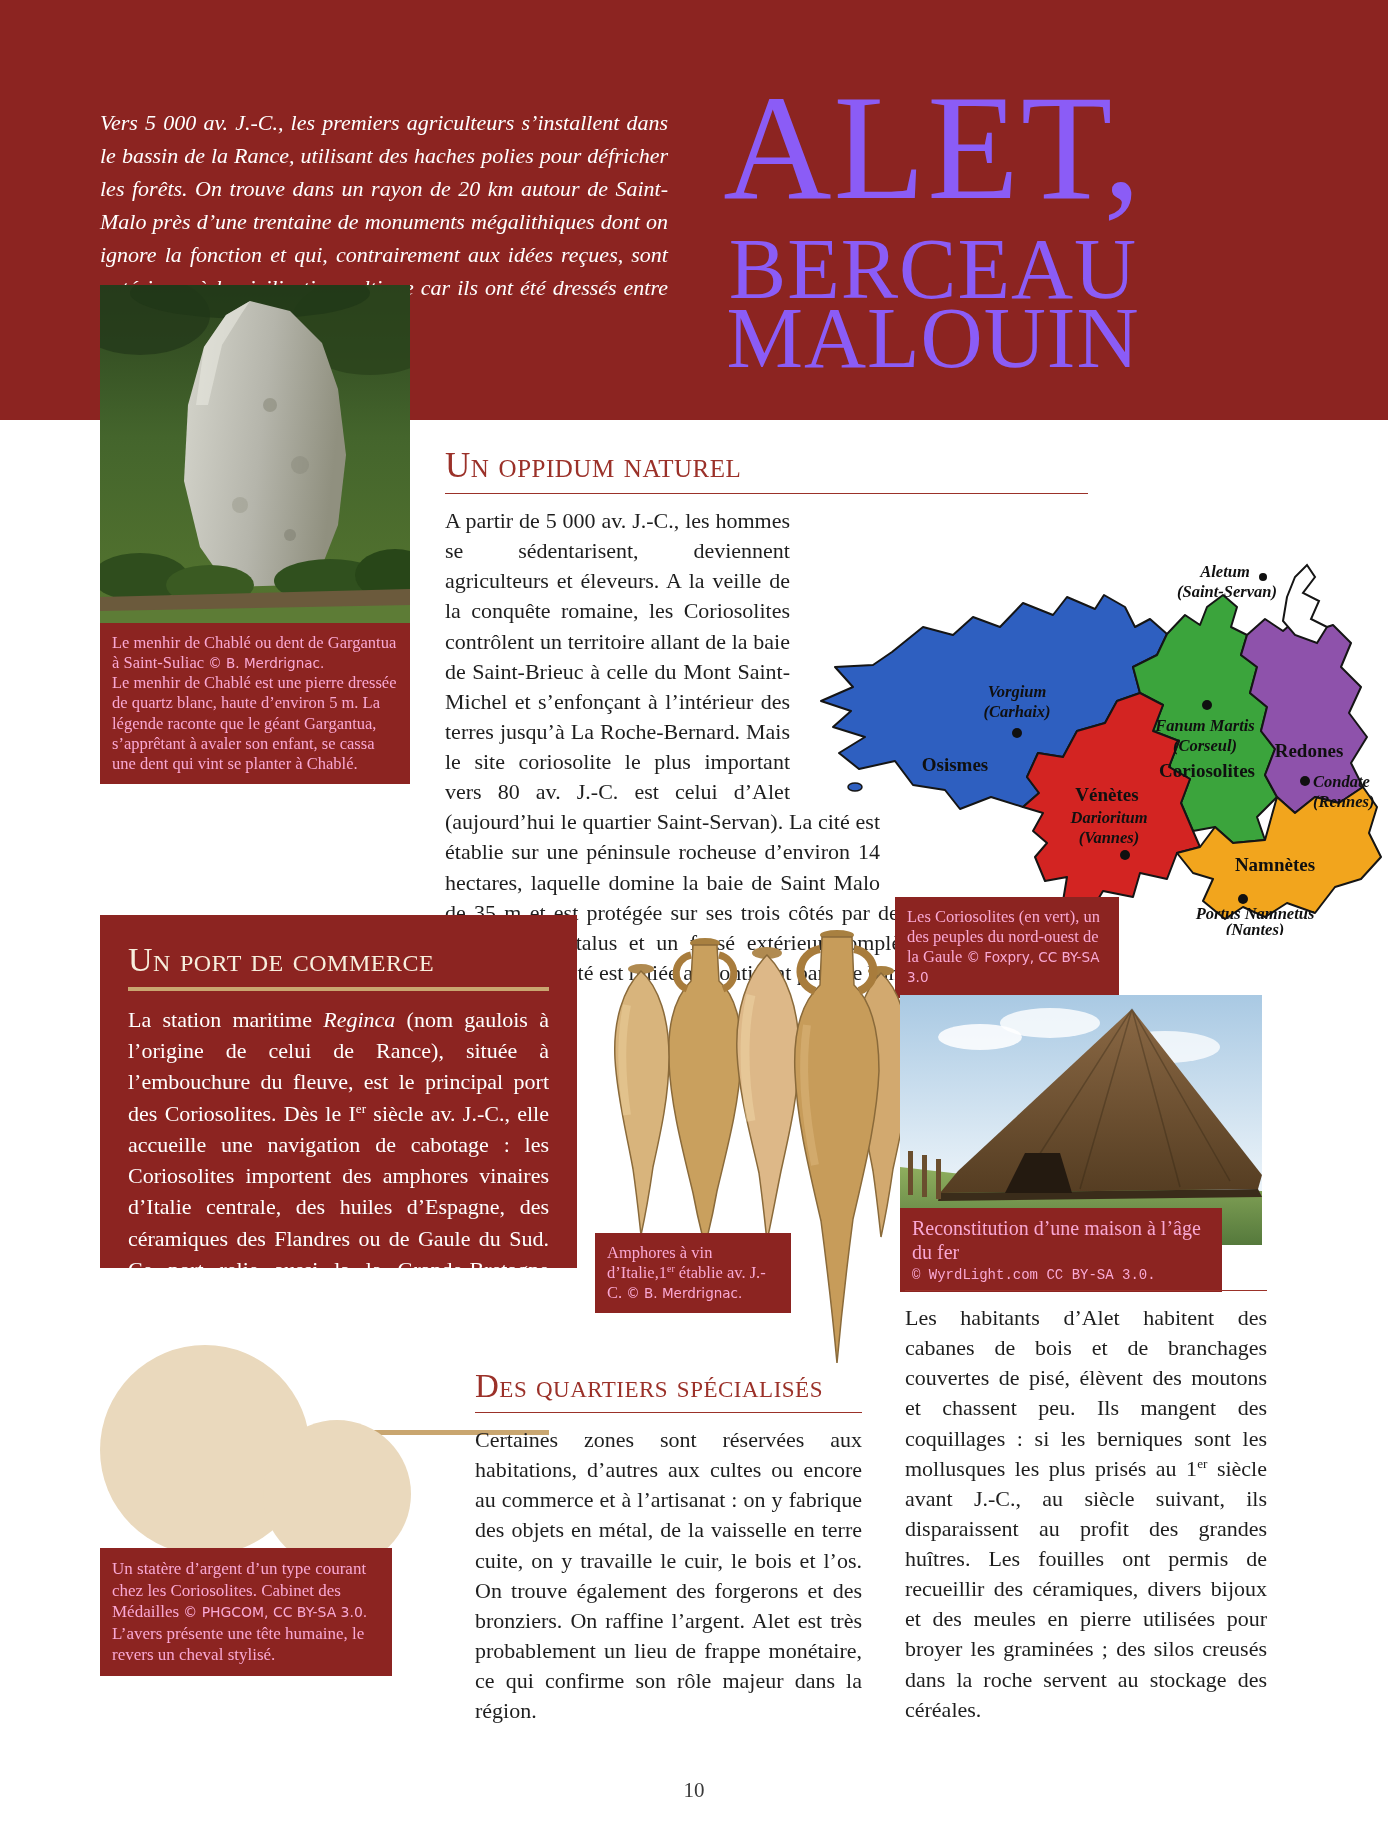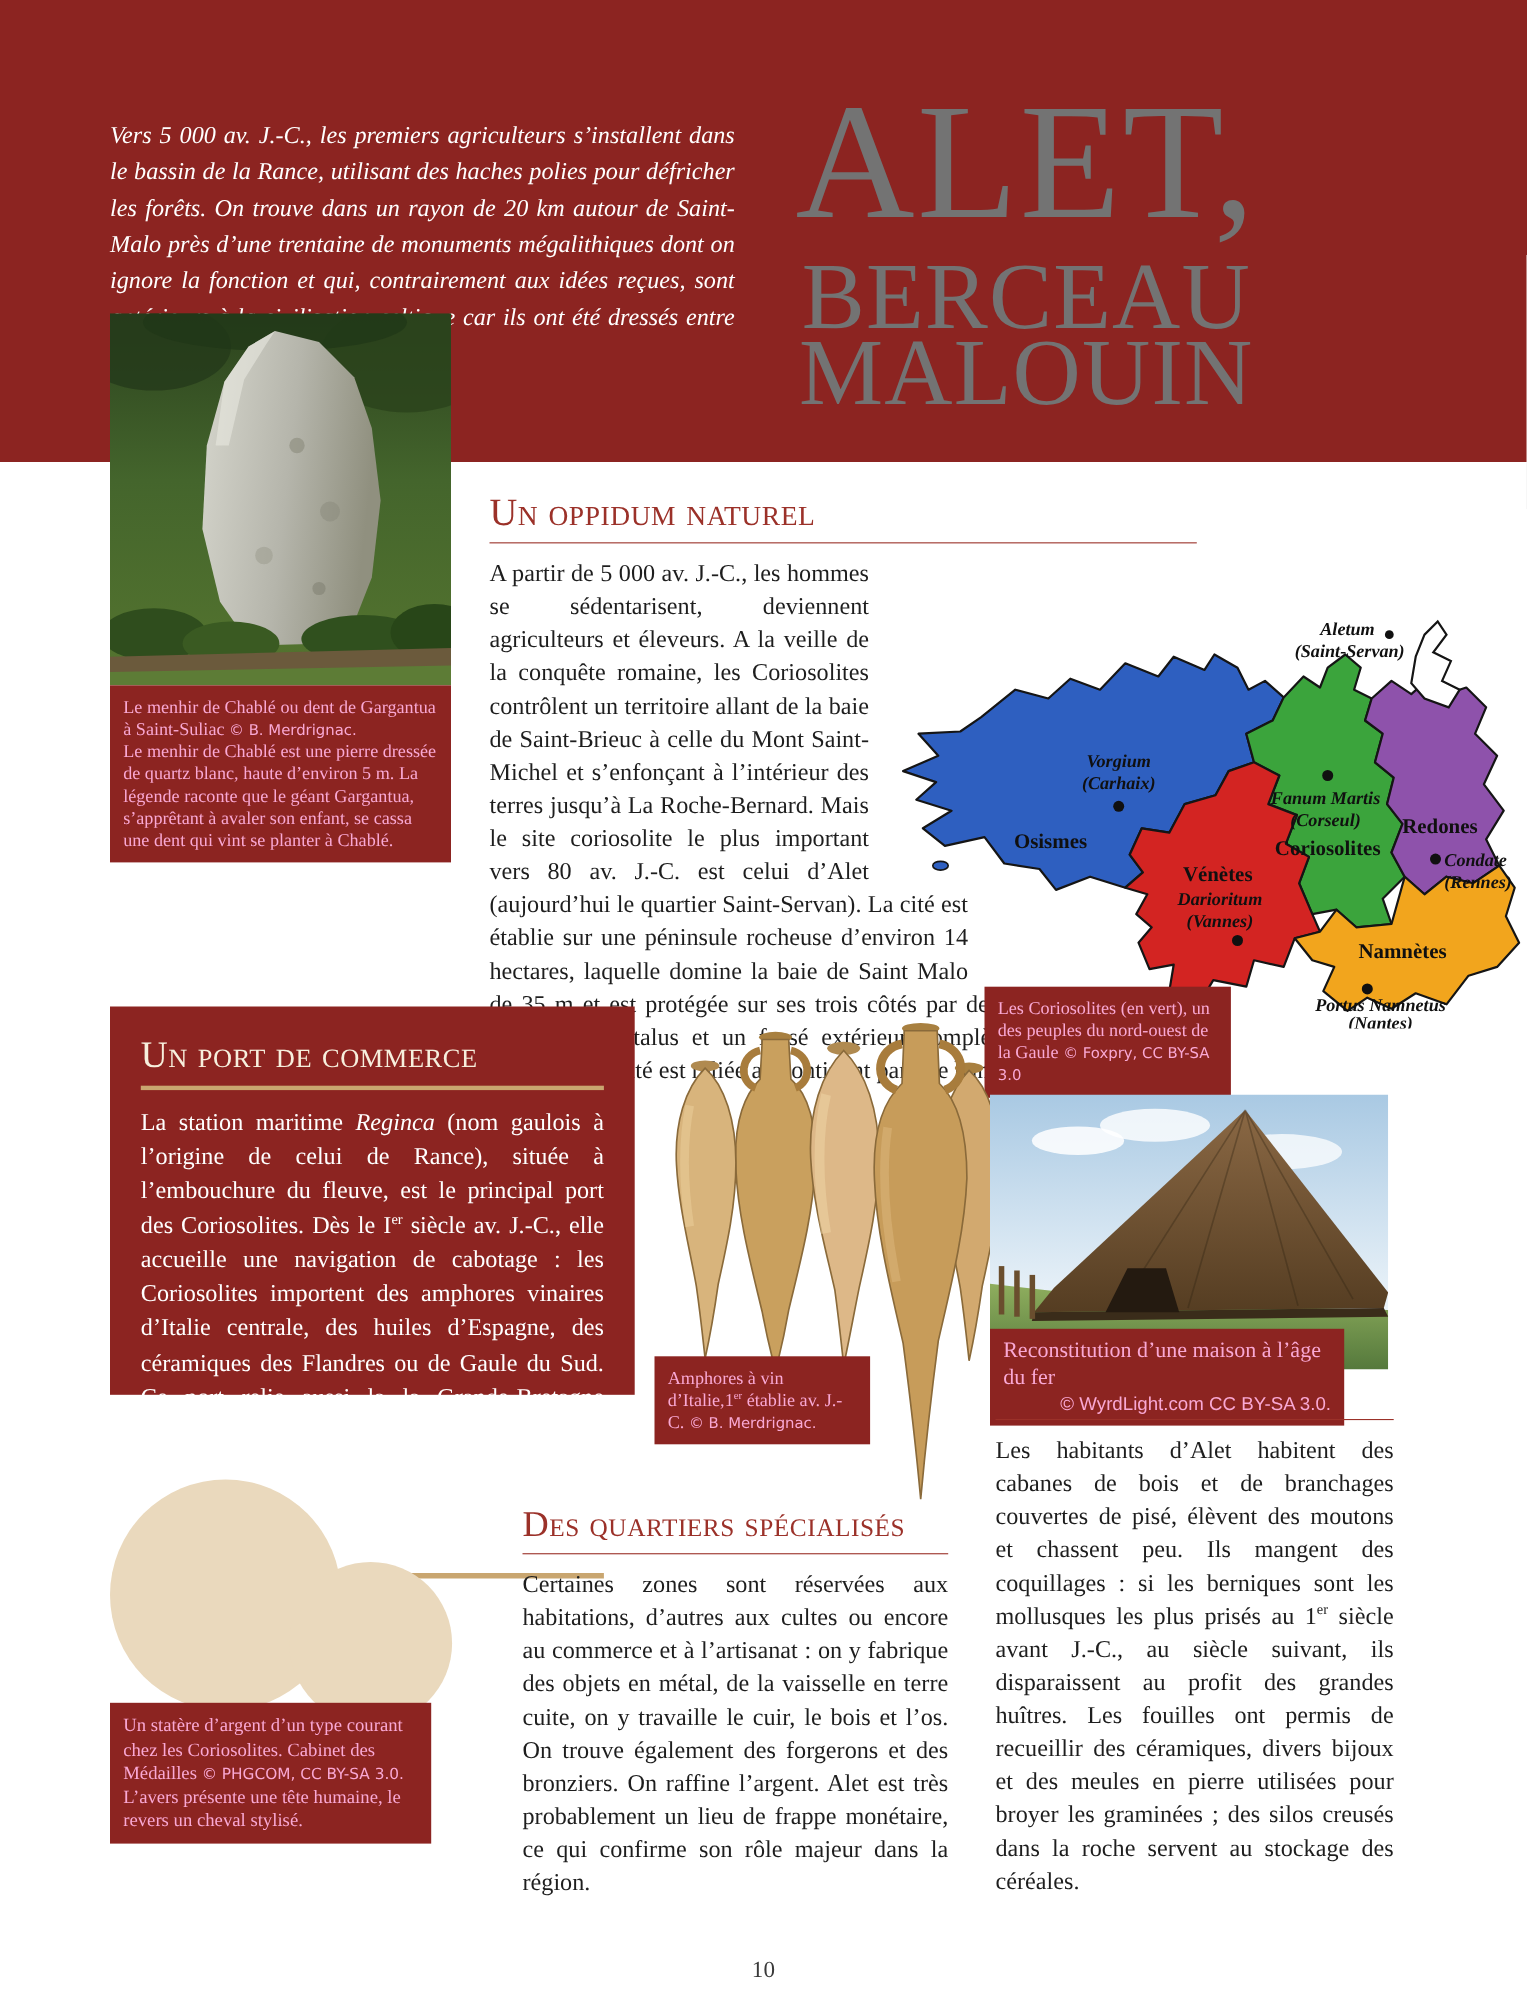--- a/index.html
+++ b/index.html
@@ -9,21 +9,21 @@
     font-family:"Liberation Serif","DejaVu Serif",serif;
     color:#1e1e1e;
   }
   
   .band { position:absolute; left:0; top:0; width:1388px; height:420px; background:#8c2421; }
   .intro {
     position:absolute; left:100px; top:84px; width:568px;
     color:#ffffff; font-style:italic; font-size:22px; line-height:1.5;
     text-align:justify;
   }
-  .title-block { position:absolute; left:688px; top:58px; width:490px; text-align:center; color:#737373; }
+  .title-block { position:absolute; left:688px; top:58px; width:490px; text-align:center; color:#8b5cf6; }
   .title-l1 { font-size:150px; line-height:178px; letter-spacing:2px; }
   .title-l2 { font-size:86px;  line-height:66px; letter-spacing:1px; }
   .title-l3 { font-size:86px;  line-height:72px; letter-spacing:1px; }
 
   
   .photo { position:absolute; display:block; }
   .capbox {
     position:absolute; background:#8c2421; color:#f9a8d4; box-sizing:border-box;
     padding:10px 12px; font-size:16.5px; line-height:1.22;
   }
@@ -36,21 +36,21 @@
 
   .map-figure  { left:795px; top:535px; width:595px; height:400px; }
   .map-caption { left:895px; top:897px; width:224px; }
 
   .amphora-figure  { left:575px; top:925px; width:330px; height:445px; }
   .amphora-caption { left:595px; top:1233px; width:196px; }
 
   .roundhouse-photo   { left:900px; top:995px; width:362px; height:250px; }
   .roundhouse-caption { left:900px; top:1208px; width:322px; padding:8px 12px; }
   .roundhouse-caption .line1 { font-size:20px; }
-  .roundhouse-caption .line2 { font-family:Liberation Sans, sans-serif; font-size:17px; margin-top:2px;text-align:right; }
+  .roundhouse-caption .line2 { font-family:Liberation Mono, monospace; font-size:14px; margin-top:2px; }
 
   
   .section { position:absolute; }
   .sec-head {
     font-variant:small-caps; color:#9b3129; font-weight:normal;
     margin:0; letter-spacing:0.5px;
   }
   .sec-rule { border:none; border-top:1.5px solid #9b3129; margin:7px 0 12px 0; }
   .sec-body { font-size:22px; line-height:1.37; text-align:justify; margin:0; }
 

